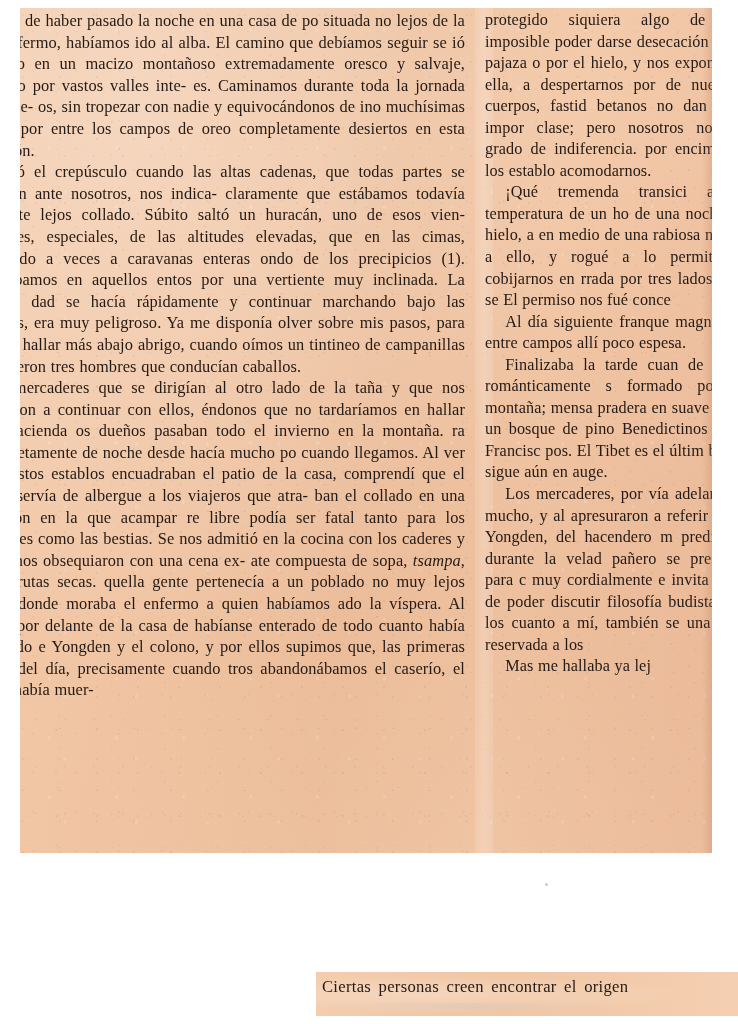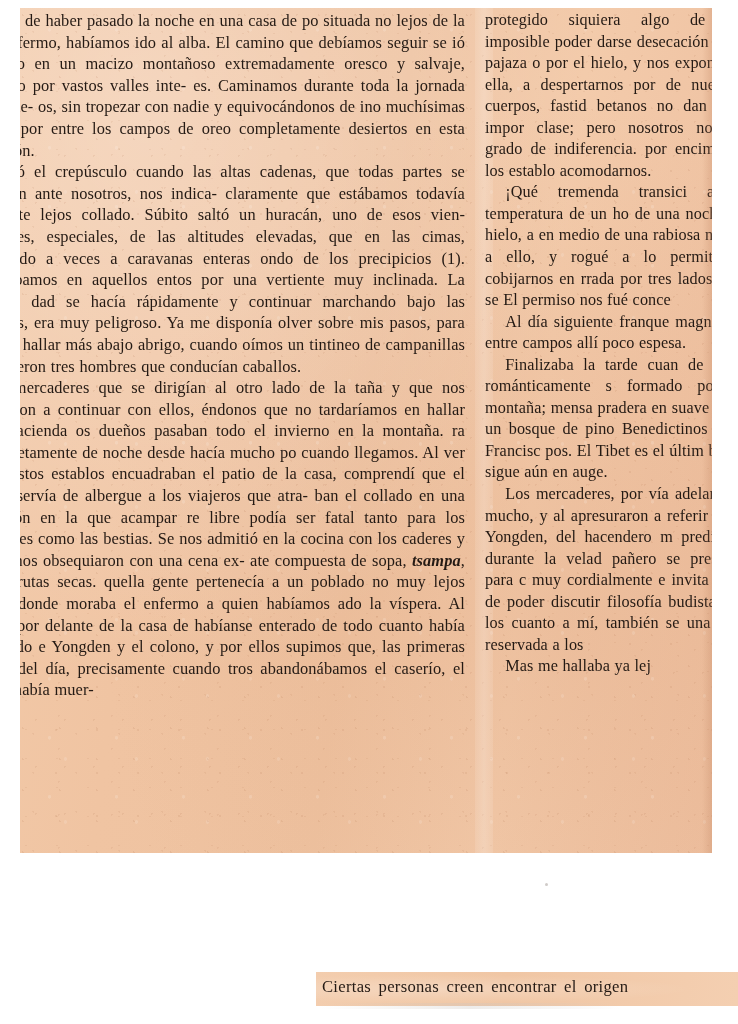--- a/index.html
+++ b/index.html
@@ -102,29 +102,29 @@
     word-spacing: 0.4px;
     text-rendering: optimizeLegibility;
   }
   p.body-par + p.body-par { text-indent: 1.25em; }
   .col-right p.body-par { font-size: 16.2px; line-height: 21.55px; }
 
   
   .col-left .shift { margin-left: -44px; }
   .col-right .shift { margin-right: -34px; }
 
-  em.italic-term { font-style: italic; font-weight: bold; }
+  em.italic-term { font-style: italic; }
 
   
   #scan-strip {
     position: absolute;
     left: 316px;
     top: 972px;
     width: 422px;
-    height: 34px;
+    height: 44px;
     background:
       radial-gradient(ellipse at 30% 50%, rgba(255,255,255,0.25) 0%, rgba(255,255,255,0) 60%),
       linear-gradient(95deg, #f3cdae 0%, #f0c6a4 45%, #f4cfb1 100%);
     overflow: hidden;
   }
   #scan-strip p {
     margin: 0;
     padding: 3px 4px 0 6px;
     font-size: 16.6px;
     line-height: 24px;

